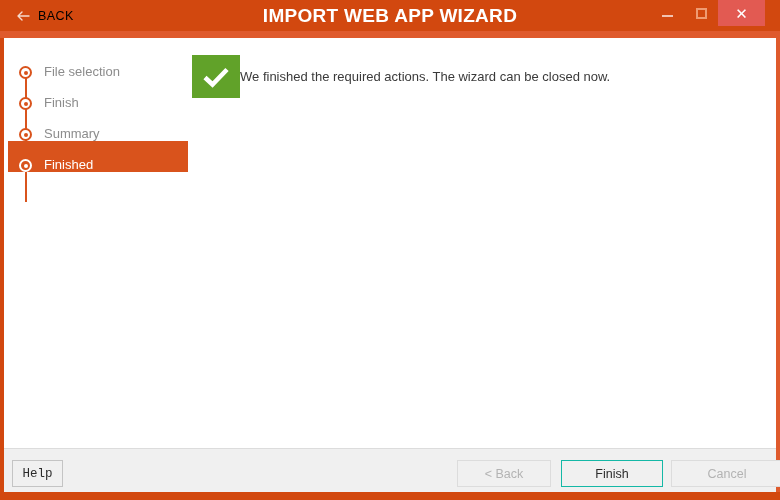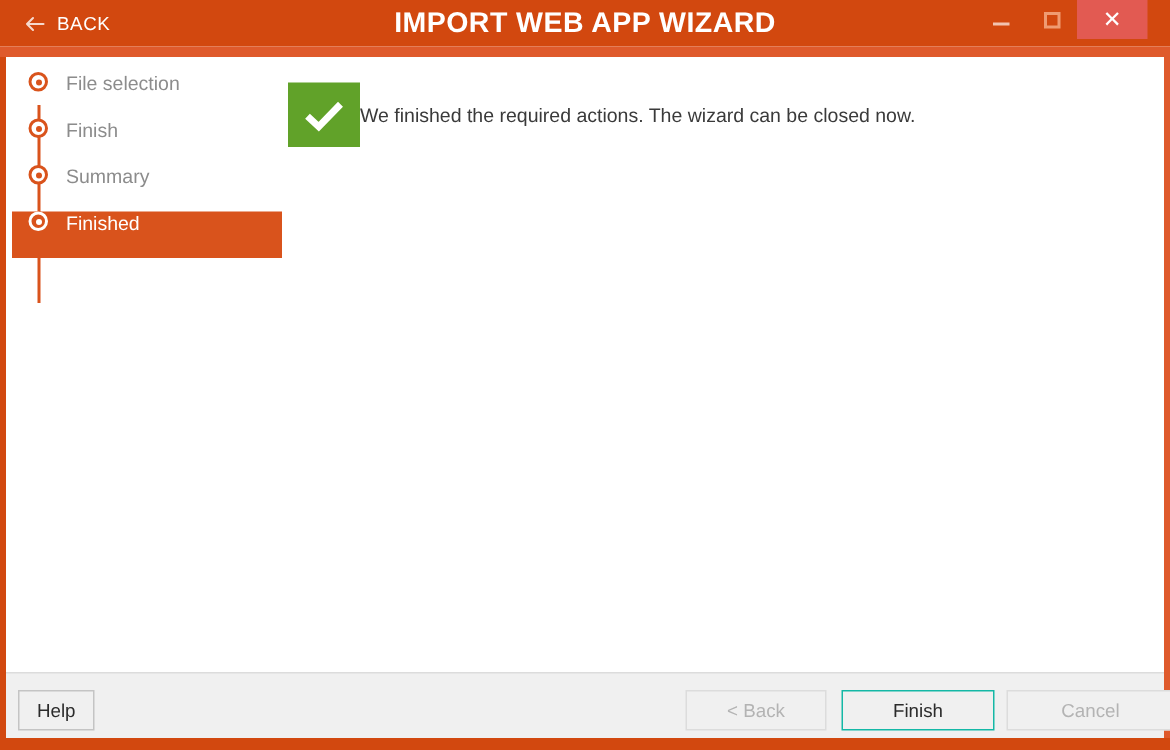--- a/index.html
+++ b/index.html
@@ -49,21 +49,21 @@
   }
   .back-arrow {
     display: inline-block;
     width: 14px;
     height: 14px;
     position: relative;
     flex: none;
   }
   .back-arrow svg { display: block; }
   .back-label {
-    color: #ffffff;
+    color: #000000;
     font-size: 12.5px;
     letter-spacing: .4px;
   }
   .title-text {
     position: absolute;
     left: 0; top: 0;
     width: 780px;
     height: 31px;
     line-height: 31px;
     text-align: center;
@@ -157,21 +157,21 @@
     position: absolute;
     left: 17px; top: 22px;
     width: 1.5px;
     height: 132px;
     background: #d9531c;
   }
   .step {
     position: relative;
     height: 31px;
     display: flex;
-    align-items: flex-start;
+    align-items: flex-end;
     padding-left: 4px;
     box-sizing: border-box;
     cursor: pointer;
   }
   .step .marker {
     position: relative;
     width: 13px;
     height: 13px;
     border-radius: 50%;
     border: 2px solid #d9531c;
@@ -267,21 +267,21 @@
     padding: 0;
   }
   .btn.disabled {
     color: #b3b3b3;
     border-color: #dcdcdc;
     cursor: default;
   }
   .btn.default {
     border: 1px solid #14b8a6;
   }
-  .btn-help   { left: 8px;  top: 11px; width: 51px; }
+  .btn-help   { left: 8px;  top: 11px; width: 51px; font-family: Liberation Mono, monospace; }
   .btn-back   { left: 453px; top: 11px; width: 94px; }
   .btn-finish { left: 557px; top: 11px; width: 102px; }
   .btn-cancel { left: 667px; top: 11px; width: 112px; }
 </style>
 </head>
 <body>
 
 <div class="window">
 
   <div class="titlebar">

